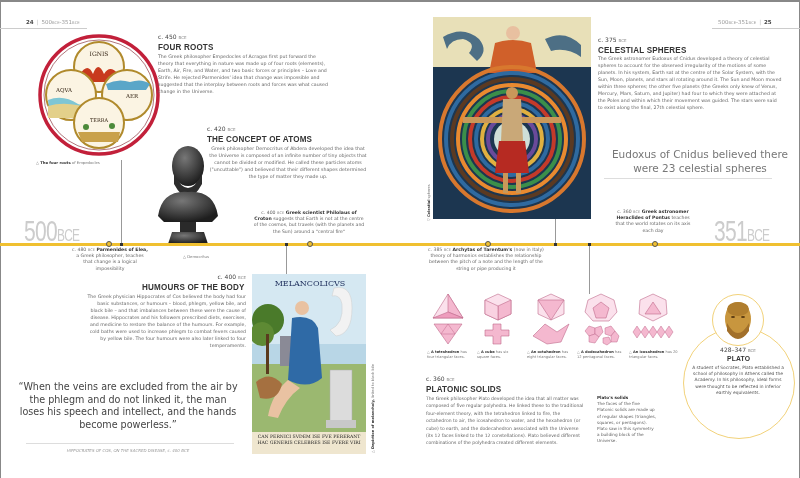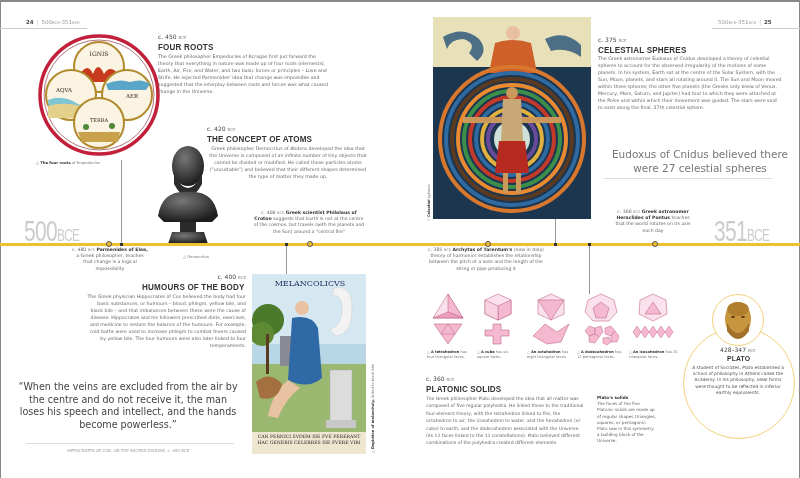--- a/index.html
+++ b/index.html
@@ -138,21 +138,21 @@
     <rect x="78" y="96" width="22" height="52" fill="#dcdcdc" stroke="#aaa" stroke-width="0.5"></rect>
     <rect x="74" y="146" width="30" height="8" fill="#c8c8c8"></rect>
     <path d="M4 108 Q18 96 30 110 Q26 128 8 124Z" fill="#a57040"></path>
     <rect x="0" y="158" width="114" height="22" fill="#efe6cf"></rect>
     <text x="58" y="12" font-size="8" font-family="DejaVu Serif, serif" text-anchor="middle" fill="#1c2c5a">MELANCOLICVS</text>
   </svg>
   <div class="abs" style="left:2px;top:160px;width:110px;font-family:'DejaVu Serif',serif;font-size:4.6px;line-height:6px;color:#222;text-align:center;">CAN PERNICI SVDEM ISE FVE PERERANT HAC GENERIS CELEBRES ISE FVERE VIRI</div>
 </div>
 <div class="vcap" style="left:371px;top:453px;">△ <b>Depiction of melancholy,</b><span> linked to black bile</span></div>
 
-<div class="abs quote" style="left:16px;top:381px;width:224px;">“When the veins are excluded from the air by the centre and do not receive it, the man loses his speech and intellect, and the hands become powerless.”</div>
+<div class="abs quote" style="left:16px;top:381px;width:224px;">“When the veins are excluded from the air by the phlegm and do not linked it, the man loses his speech and intellect, and the hands become powerless.”</div>
 <div class="rule" style="left:26px;top:443px;width:208px;"></div>
 <div class="abs quote-src" style="left:16px;top:448px;width:224px;">HIPPOCRATES OF COS, ON THE SACRED DISEASE, c. 400 BCE</div>
 
 <div class="abs folio" style="left:718px;top:19px;">
   <span>500</span><small style="font-size:3.8px">BCE</small><span>-</span><span>351</span><small style="font-size:3.8px">BCE</small><span class="sep">|</span><b>25</b>
 </div>
 <div class="folio-rule" style="left:712px;top:28px;width:88px;"></div>
 
 <div class="img" style="left:433px;top:17px;width:158px;height:202px;background:#1e3348;">
   <svg width="158" height="202" viewBox="0 0 158 202">
@@ -183,21 +183,21 @@
   </svg>
 </div>
 <div class="vcap" style="left:427px;top:221px;">▽ <b>Celestial</b><span> spheres</span></div>
 
 <div class="vline" style="left:555px;top:219px;height:24px;"></div>
 
 <div class="abs date" style="left:598px;top:36px;"><span>c. 375</span> <small>BCE</small></div>
 <div class="abs head" style="left:598px;top:44px;">CELESTIAL SPHERES</div>
 <div class="abs body" style="left:598px;top:55px;width:184px;">The Greek astronomer Eudoxus of Cnidus developed a theory of celestial spheres to account for the observed irregularity of the motions of some planets. In his system, Earth sat at the centre of the Solar System, with the Sun, Moon, planets, and stars all rotating around it. The Sun and Moon moved within three spheres; the other five planets (the Greeks only knew of Venus, Mercury, Mars, Saturn, and Jupiter) had four to which they were attached at the Poles and within which their movement was guided. The stars were said to exist along the final, 27th celestial sphere.</div>
 
-<div class="abs pull" style="left:600px;top:147px;width:200px;">Eudoxus of Cnidus believed there were 27 celestial spheres</div>
+<div class="abs pull" style="left:600px;top:147px;width:200px;">Eudoxus of Cnidus believed there were 23 celestial spheres</div>
 <div class="rule" style="left:604px;top:178px;width:168px;"></div>
 
 <div class="abs ev" style="left:611px;top:209px;width:84px;"><span>c. 360</span> <small>BCE</small> <b>Greek astronomer Heraclides of Pontus</b><span> teaches that the world rotates on its axis each day</span></div>
 
 <div class="abs bigyear" style="left:714px;top:214px;"><span>351</span><small>BCE</small></div>
 
 <div class="abs ev" style="left:428px;top:247px;width:116px;"><span>c. 385</span> <small>BCE</small> <b>Archytas of Tarentum's</b><span> (now in Italy) theory of harmonics establishes the relationship between the pitch of a note and the length of the string or pipe producing it</span></div>
 
 <div class="vline" style="left:589px;top:246px;height:48px;"></div>
 

